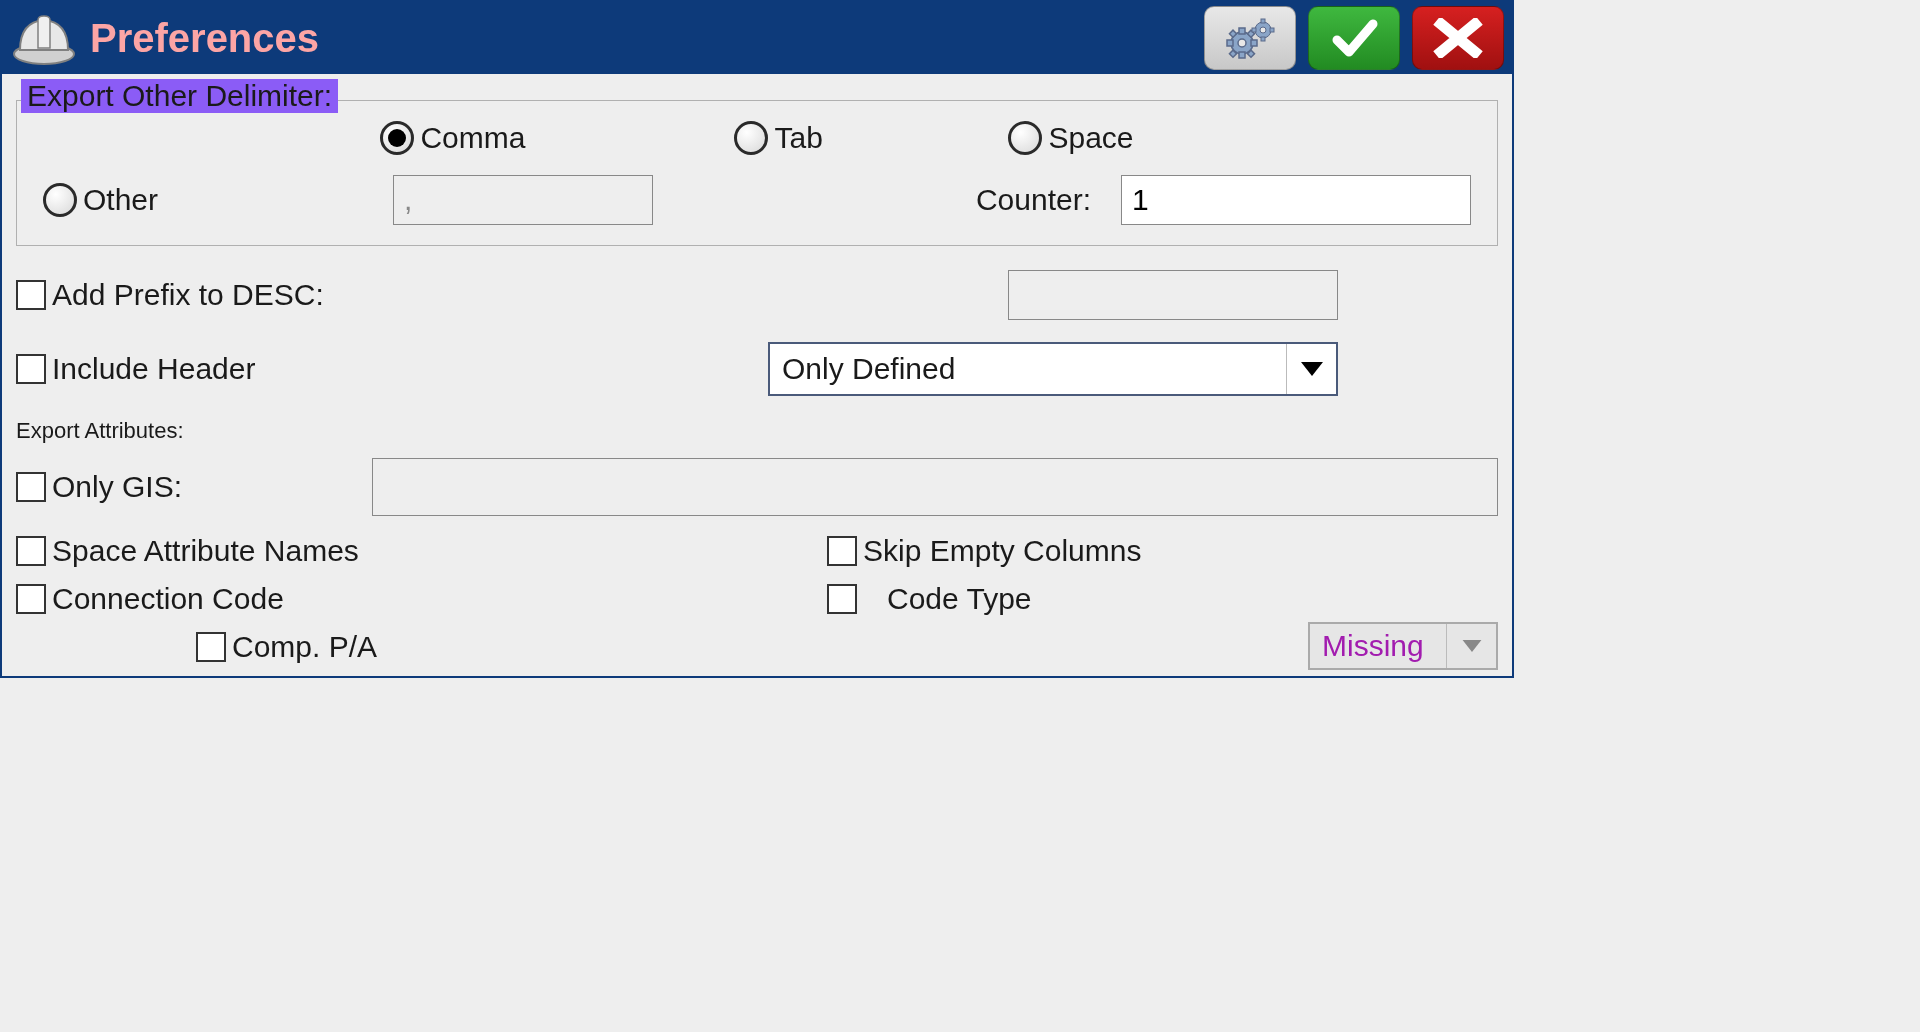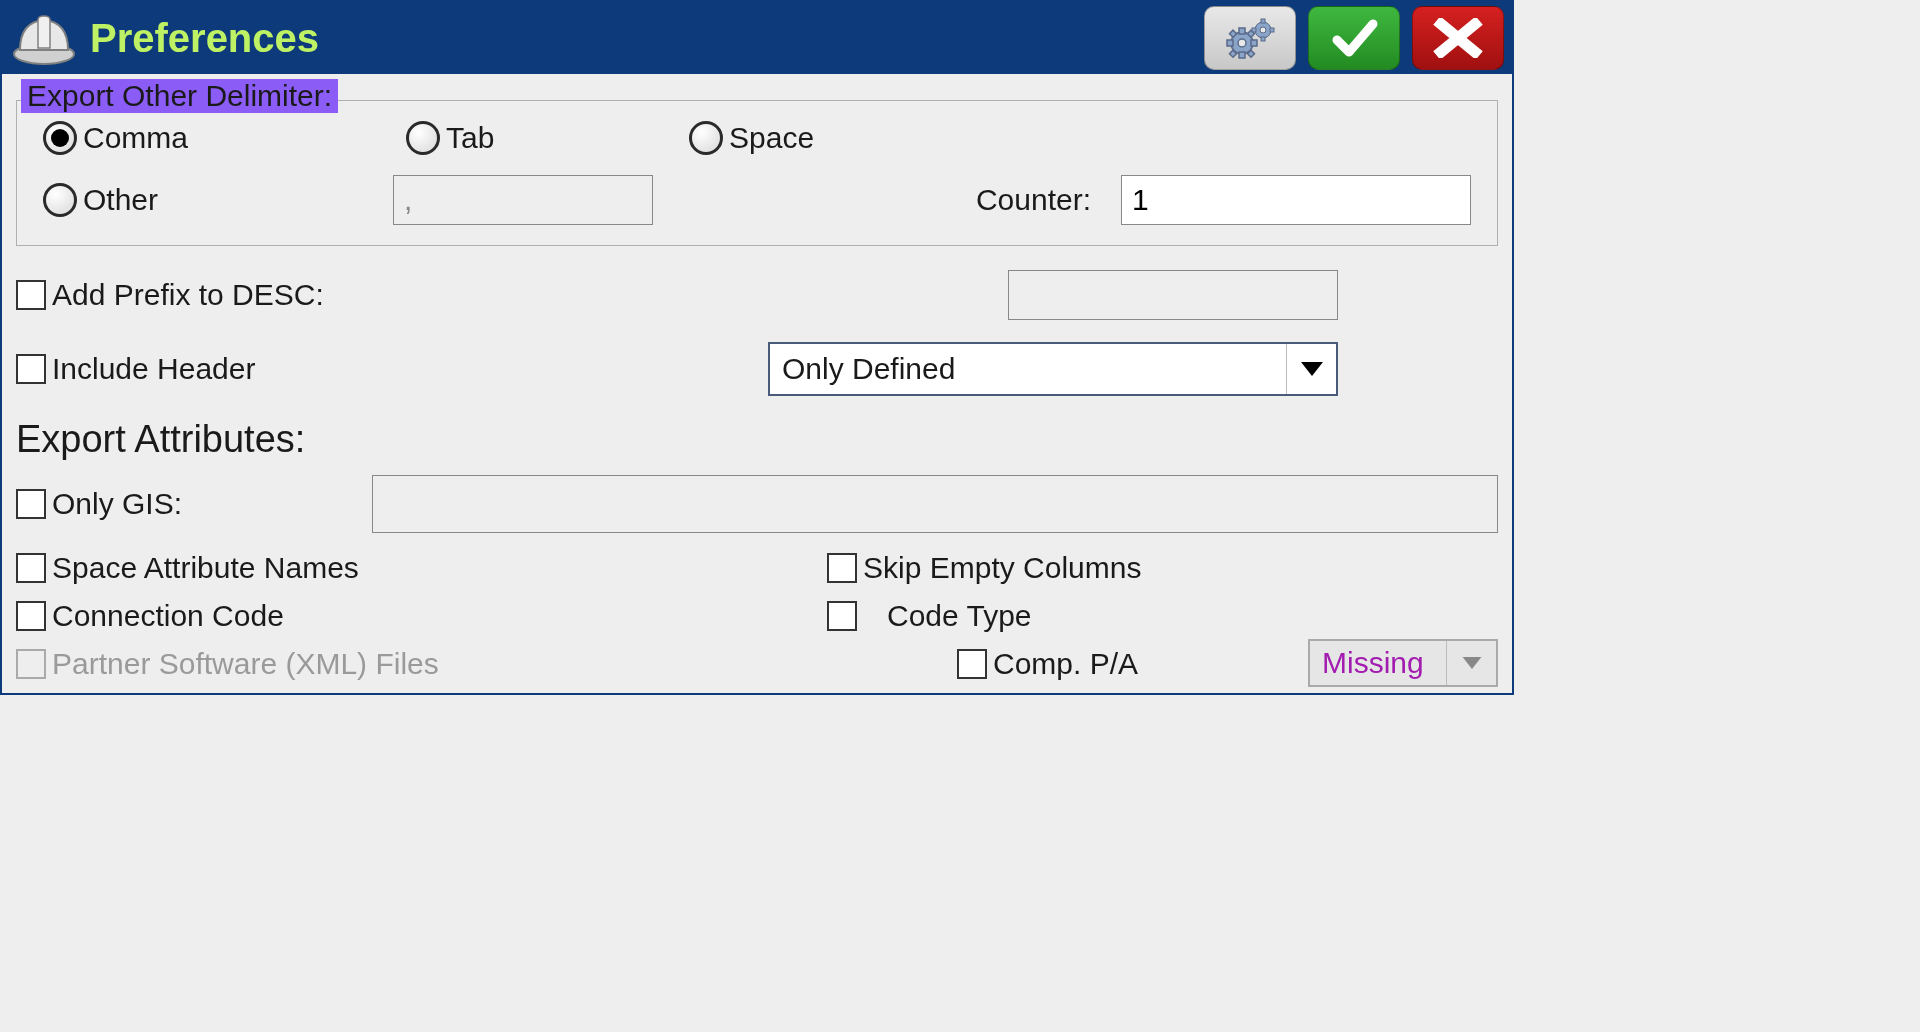--- a/index.html
+++ b/index.html
@@ -8,21 +8,21 @@
     font-family: "Segoe UI", Arial, sans-serif;
     background: #eeeeee;
     color: #1a1a1a;
   }
   .window {
     width: 1514px;
     border: 2px solid #0d3a7a;
   }
   .titlebar {
     background: #0d3a7a;
-    color: #bef264;
+    color: #fca5a5;
     display: flex;
     align-items: center;
     padding: 4px 8px;
     gap: 12px;
   }
   .titlebar-icon {
     width: 68px;
     height: 62px;
     display: flex;
     align-items: center;
@@ -66,22 +66,23 @@
   .legend {
     position: absolute;
     top: -22px;
     left: 4px;
     background: #8b5cf6;
     padding: 0 6px;
     font-size: 30px;
   }
   .radio-row1 {
     display: flex;
-    gap: 13px;
+    gap: 4px;
     margin-bottom: 20px;
+    justify-content: center;
   }
   .radio-row2 {
     display: flex;
     align-items: center;
     gap: 0;
   }
   .radio-opt {
     display: flex;
     align-items: center;
     gap: 6px;
@@ -157,21 +158,21 @@
     justify-content: center;
     border-left: 1px solid #bbbbbb;
   }
   .dropdown.disabled {
     background: #e6e6e6;
     border-color: #aaaaaa;
     color: #888888;
   }
   .dropdown.disabled .dropdown-arrow svg polygon { fill: #888888; }
   .section-label {
-    font-size: 38px;
+    font-size: 22px;
     margin-bottom: 14px;
   }
   .two-col {
     display: grid;
     grid-template-columns: 1fr 1fr;
     column-gap: 40px;
     row-gap: 8px;
   }
   .check-line {
     display: flex;
@@ -308,24 +309,20 @@
         <span>Skip Empty Columns</span>
       </div>
       <div class="check-line">
         <div class="checkbox"></div>
         <span>Connection Code</span>
       </div>
       <div class="check-line" style="padding-left:50px;gap:24px;">
         <div class="checkbox"></div>
         <span>Code Type</span>
       </div>
-      <div class="check-line">
-        <div class="checkbox disabled"></div>
-        <span class="label-disabled">Partner Software (XML) Files</span>
-      </div>
       <div class="check-line" style="padding-left:180px;">
         <div class="checkbox"></div>
         <span>Comp. P/A</span>
       </div>
     </div>
 
     <div class="bottom-right-box">
       <div class="dropdown disabled" style="width:190px; height:48px;">
         <div class="dropdown-text" style="color:#a21caf;">Missing</div>
         <div class="dropdown-arrow">

